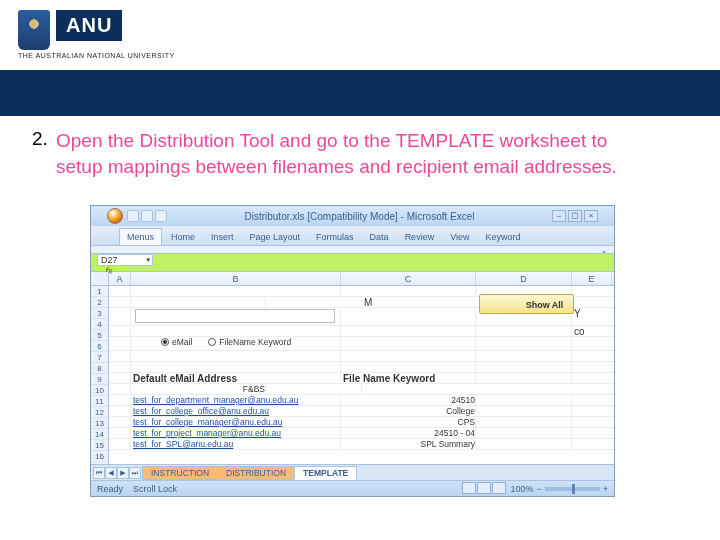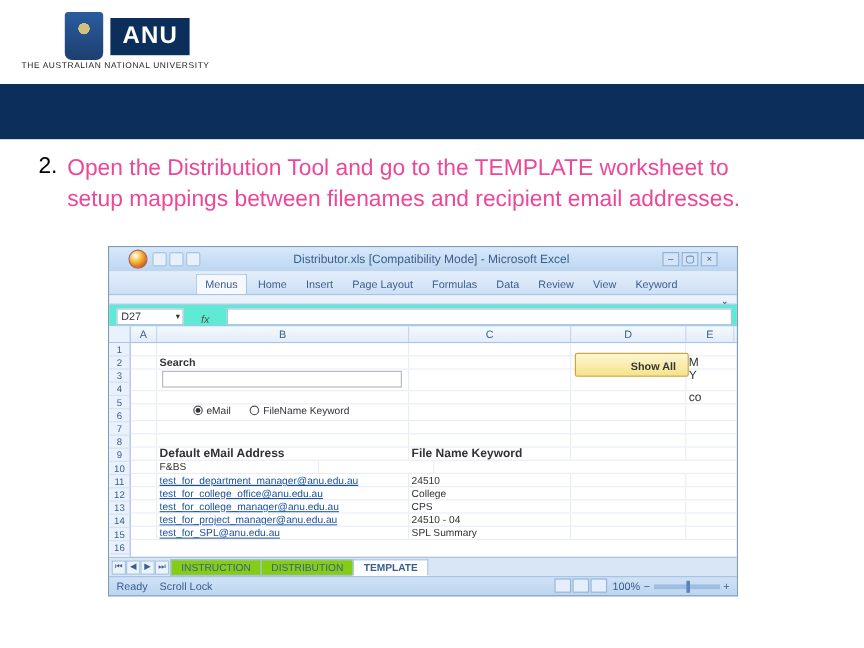--- a/index.html
+++ b/index.html
@@ -1,64 +1,64 @@
 <!DOCTYPE html>
 <html><head>
 <meta charset="utf-8">
 <style>
   * { box-sizing: border-box; margin: 0; padding: 0; }
   body { width: 720px; height: 540px; font-family: Arial, sans-serif; background: #fff; position: relative; }
-  .anu-logo { position: absolute; top: 10px; left: 18px; display: flex; align-items: center; gap: 6px; margin-left: 36px; }
+  .anu-logo { position: absolute; top: 10px; left: 18px; display: flex; align-items: flex-start; gap: 6px; }
   .crest { width: 32px; height: 40px; background: linear-gradient(#2a5d9e, #1d3f6f); border-radius: 3px 3px 6px 6px; position: relative; }
   .crest::after { content:""; position:absolute; top:8px; left:6px; width:20px; height:12px; background:radial-gradient(circle,#d4c07a 40%, transparent 41%); }
   .anu-text { background:#0b2e5a; color:#fff; font-weight:bold; font-size:20px; padding:4px 10px; letter-spacing:1px; }
   .anu-sub { position:absolute; top:52px; left:18px; font-size:7px; letter-spacing:0.5px; color:#222; }
   .blue-bar { position:absolute; top:70px; left:0; width:720px; height:46px; background:#0b2e5a; }
   .instruction { position:absolute; top:128px; left:56px; width:600px; font-size:19px; line-height:1.35; color:#ec4899; }
   .num { position:absolute; top:128px; left:32px; font-size:19px; }
   .screenshot { position:absolute; top:205px; left:90px; width:525px; height:292px; border:1px solid #7f9db9; background:#cde4f7; font-size:10px; color:#333; overflow:hidden; }
   .titlebar { height:20px; background:linear-gradient(#d7e8fb,#bcd6f0); display:flex; align-items:center; padding:0 16px; gap:4px; }
   .orb { width:16px; height:16px; border-radius:50%; background:radial-gradient(circle at 35% 30%, #fff, #f7b733 40%, #c1440e 90%); border:1px solid #a66; }
   .qat { display:flex; gap:2px; }
   .qat span { width:12px; height:12px; background:#e8f0fb; border:1px solid #a9c3e0; border-radius:2px; }
   .titletext { flex:1; text-align:center; color:#3b5e8c; font-size:10px; }
   .winbtns { display:flex; gap:2px; }
   .winbtns span { width:14px; height:12px; background:#d3e4f6; border:1px solid #92b3d6; font-size:8px; text-align:center; line-height:10px; color:#3b5e8c; }
   .ribbon-tabs { height:20px; background:linear-gradient(#e4eefb,#cde0f5); display:flex; align-items:flex-end; padding-left:28px; gap:2px; font-size:9px; color:#3b5e8c; border-bottom:1px solid #a9c3e0; }
   .ribbon-tabs span { padding:3px 7px; cursor:pointer; }
-  .ribbon-tabs span.active { background:#f5f9fe; border:1px solid #a9c3e0; border-bottom:none; border-radius:2px 2px 0 0;margin-left:44px; }
+  .ribbon-tabs span.active { background:#f5f9fe; border:1px solid #a9c3e0; border-bottom:none; border-radius:2px 2px 0 0; }
   .ribbon-body { height:8px; background:#eaf2fc; border-bottom:1px solid #a9c3e0; position:relative; }
   .ribbon-body .dd { position:absolute; right:4px; top:0; width:12px; height:8px; font-size:8px; text-align:center; color:#3b5e8c; }
-  .fbar { height:18px; background:#5eead4; display:flex; align-items:flex-end; border-bottom:1px solid #a9c3e0; }
+  .fbar { height:18px; background:#bef264; display:flex; align-items:flex-start; border-bottom:1px solid #a9c3e0;flex-direction:column; }
   .namebox { width:56px; height:14px; margin-left:6px; background:#fff; border:1px solid #a9c3e0; font-size:9px; padding-left:3px; display:flex; align-items:center; }
   .fx { width:36px; text-align:center; font-style:italic; color:#555; font-size:9px; }
   .fxinput { flex:1; height:14px; background:#fff; border:1px solid #a9c3e0; margin-right:4px; }
   .colhdr { height:14px; background:linear-gradient(#f5f9fe,#e2edfa); display:flex; border-bottom:1px solid #a9c3e0; }
   .rowsel { width:18px; border-right:1px solid #a9c3e0; background:#e9f2fc; }
   .ch { border-right:1px solid #c8d8ec; text-align:center; font-size:9px; color:#3b5e8c; line-height:14px; }
   .chA{width:22px}.chB{width:210px}.chC{width:135px}.chD{width:96px}.chE{width:40px}
   .grid { height:178px; display:flex; background:#fff; }
   .rownums { width:18px; background:#e9f2fc; border-right:1px solid #a9c3e0; }
   .rn { height:11px; font-size:8px; color:#3b5e8c; text-align:center; border-bottom:1px solid #d4e2f1; line-height:11px; }
   .cells { flex:1; position:relative; }
   .row { height:11px; border-bottom:1px solid #e9eef5; display:flex; }
   .cA{width:22px;border-right:1px solid #e9eef5}.cB{width:210px;border-right:1px solid #e9eef5;padding-left:2px}.cC{width:135px;border-right:1px solid #e9eef5;padding-left:2px}.cD{width:96px;border-right:1px solid #e9eef5;padding-left:2px}.cE{width:40px;padding-left:2px}
   .bold { font-weight:bold; }
   .link { color:#1a4f9c; text-decoration:underline; font-size:8.5px; white-space:nowrap; overflow:hidden; }
-  .kw { font-size:8.5px; }
+  .kw { font-size:8.5px;text-align:right; }
   .searchlbl { font-weight:bold; font-size:9px; padding-left:2px;}
   .searchbox { width:200px; height:14px; background:#fff; border:1px solid #bbb; margin:1px 0 0 2px; }
   .showall { position:absolute; top:8px; right:40px; width:95px; height:20px; background:linear-gradient(#fdf6d3,#f6e38a); border:1px solid #c9a93e; border-radius:2px; text-align:center; line-height:20px; font-size:9px; font-weight:bold; color:#333;padding-left:36px; }
   .radio { display:inline-flex; align-items:center; gap:3px; font-size:8.5px; margin-right:16px;}
   .radio .dot { width:8px; height:8px; border:1px solid #555; border-radius:50%; background:#fff; display:inline-block; position:relative;}
   .radio.sel .dot::after { content:""; position:absolute; top:1px; left:1px; width:4px; height:4px; border-radius:50%; background:#333; }
   .sheettabs { height:16px; background:#d9e6f5; display:flex; align-items:center; border-top:1px solid #a9c3e0; font-size:8.5px; }
   .navbtns { display:flex; margin:0 2px; }
   .navbtns span{ width:12px; height:12px; border:1px solid #a9c3e0; background:#eaf2fc; font-size:7px; text-align:center; line-height:10px; color:#3b5e8c;}
-  .tab { padding:1px 8px; background:#84cc16; border:1px solid #a9c3e0; margin-left:-1px; color:#3b5e8c; }
+  .tab { padding:1px 8px; background:#fdba74; border:1px solid #a9c3e0; margin-left:-1px; color:#3b5e8c; }
   .tab.active { background:#fff; font-weight:bold; border-bottom:1px solid #fff; }
   .statusbar { height:16px; background:linear-gradient(#cfe2f7,#bcd5ee); display:flex; align-items:center; padding:0 6px; gap:10px; color:#3b5e8c; font-size:9px; border-top:1px solid #a9c3e0; justify-content:space-between;}
   .zoom { display:flex; align-items:center; gap:3px; }
   .slider { width:55px; height:4px; background:#9fbde0; position:relative; }
   .slider::after{content:"";position:absolute;left:50%;top:-3px;width:3px;height:10px;background:#5d84b5;}
   .viewbtns span{ width:14px; height:12px; border:1px solid #92b3d6; background:#e4effb; display:inline-block; margin-right:1px;}
 </style>
 </head>
 <body>
 
@@ -139,21 +139,20 @@
     <div class="cells">
       <div class="row">
           <div class="cA"></div>
           <div class="cB"></div>
           <div class="cC"></div>
           <div class="cD"></div>
           <div class="cE"></div>
         </div>
       <div class="row">
           <div class="cA"></div>
-          <div class="cB bold searchlbl">Search</div>
           <div class="cC"></div>
           <div class="cD"></div>
           <div class="cE">M</div>
         </div>
       <div class="row" style="height:18px">
           <div class="cA"></div>
           <div class="cB">
             <div class="searchbox"></div>
           </div>
           <div class="cC"></div>

